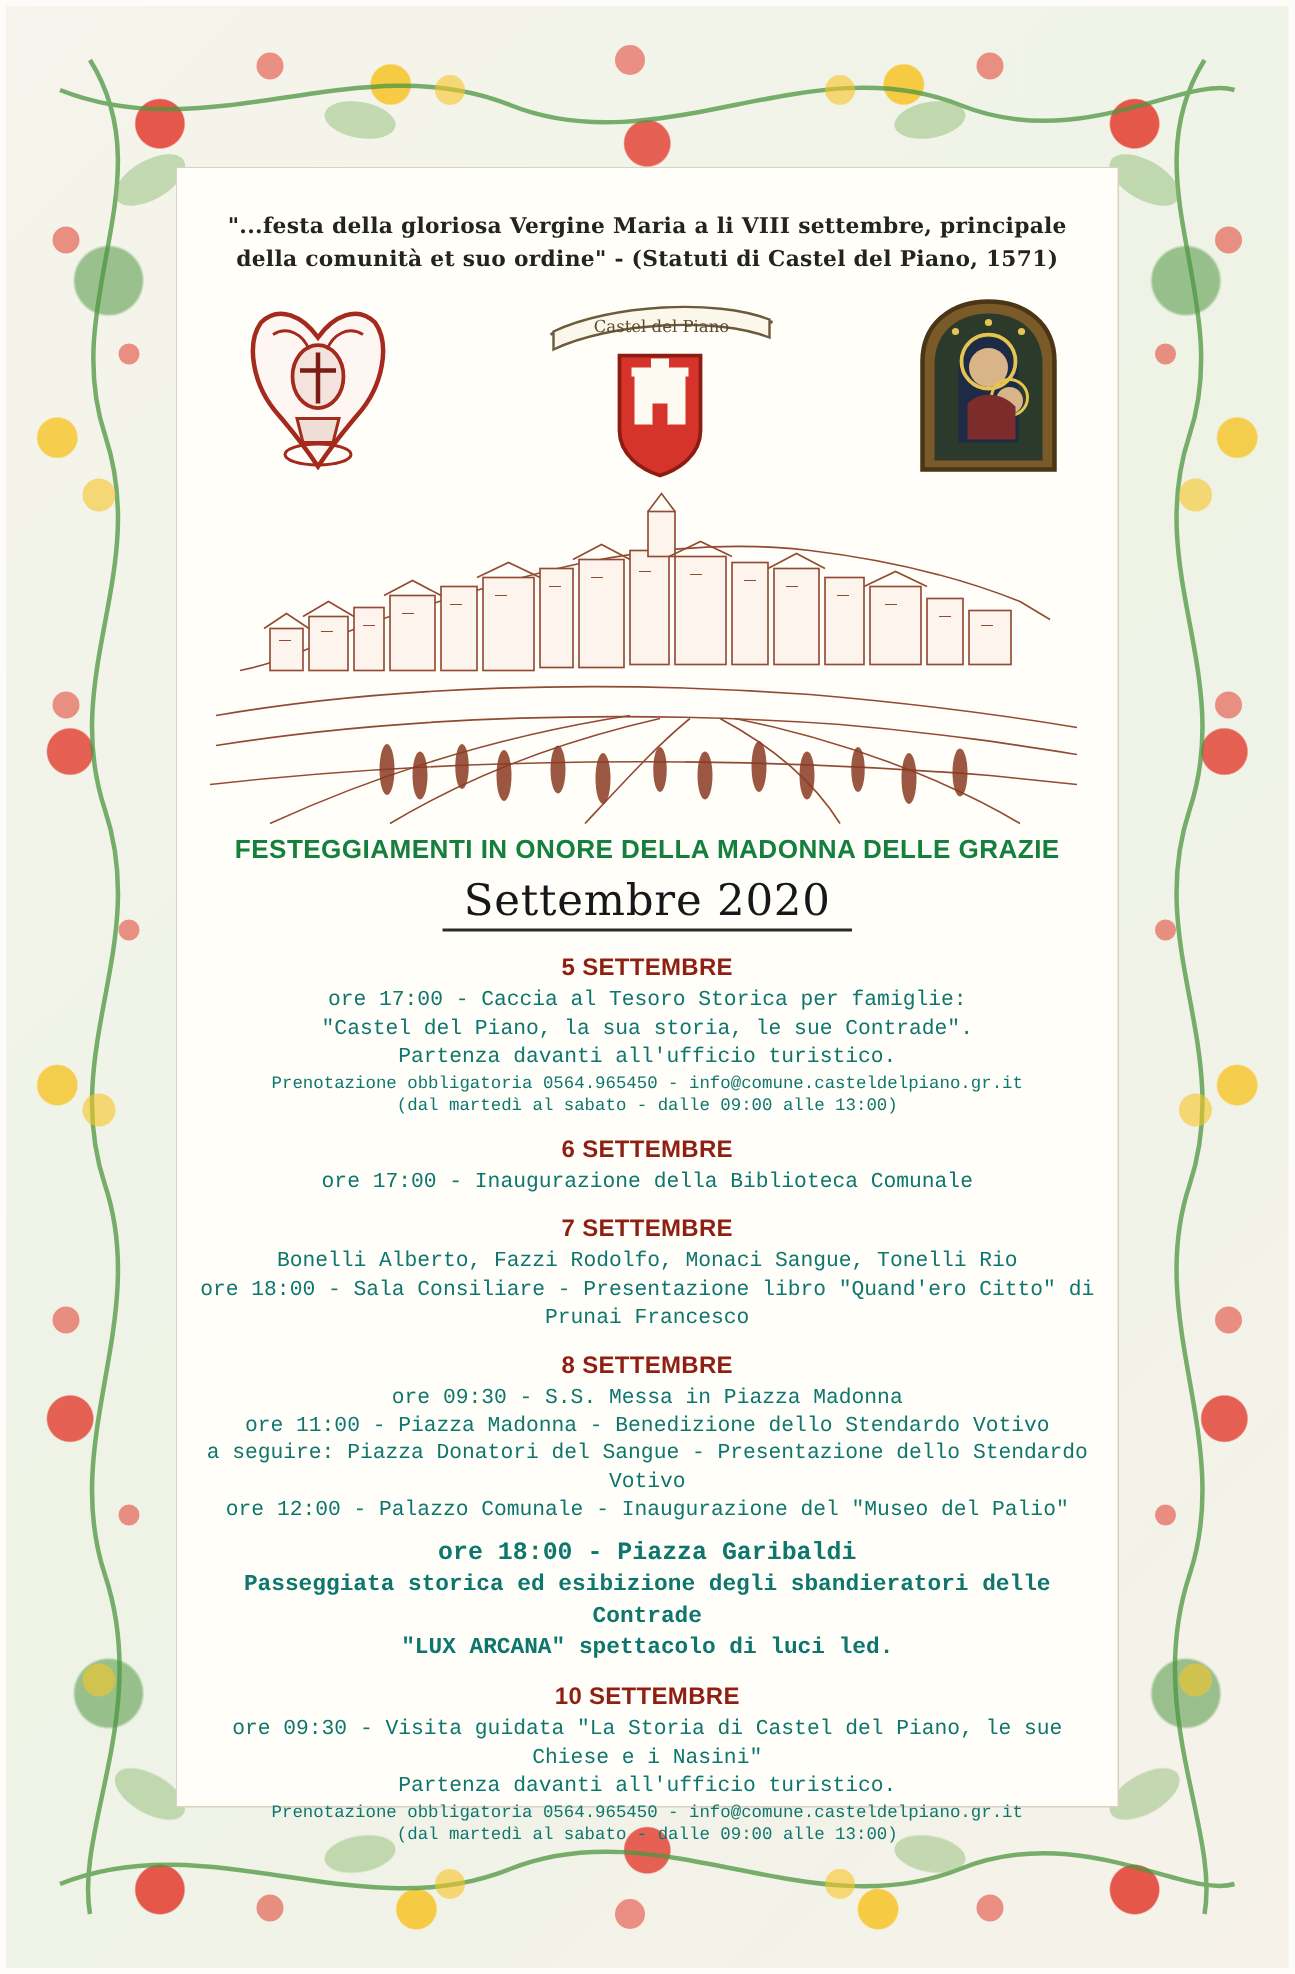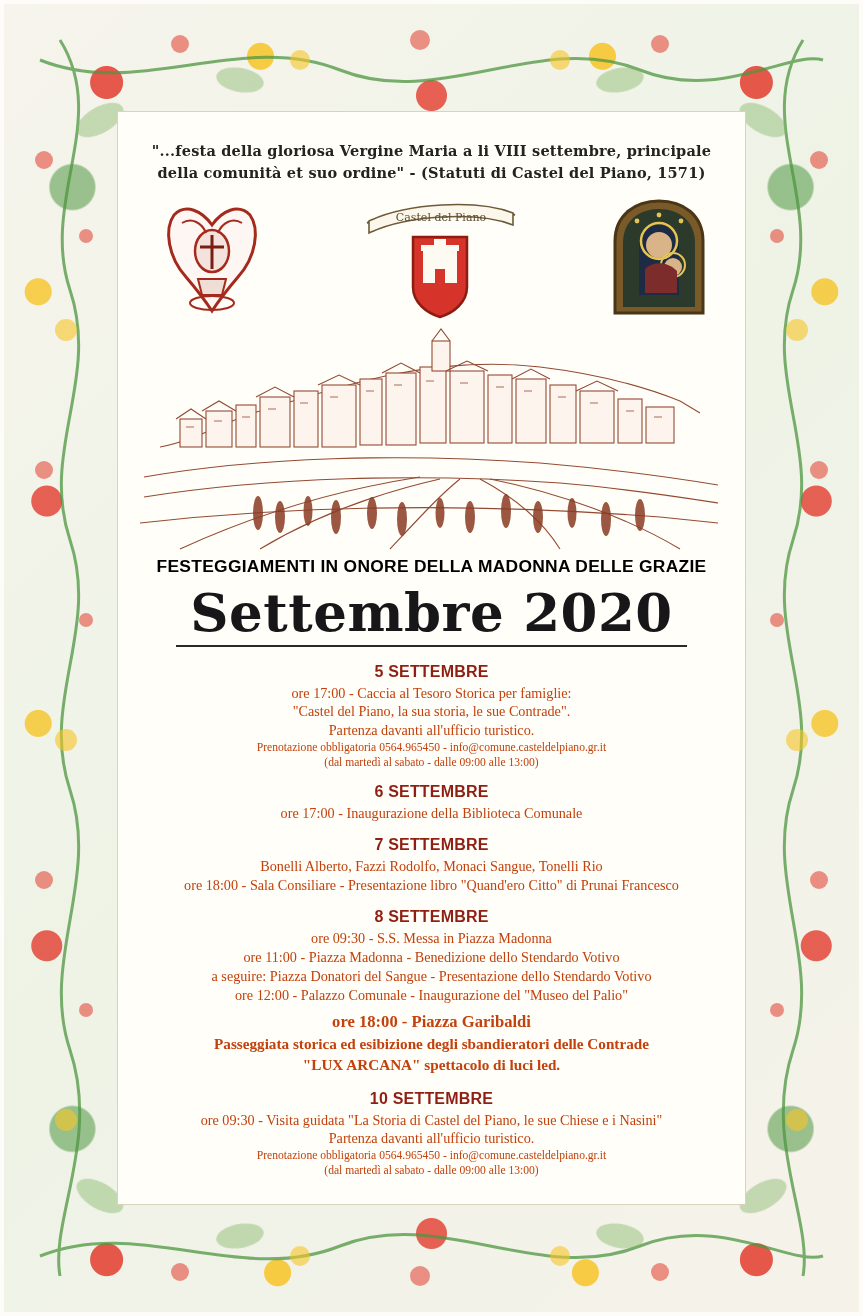--- a/index.html
+++ b/index.html
@@ -98,51 +98,50 @@
     height:225px;
     margin:2px 10px 0 10px;
     overflow:hidden;
   }
 
   .headline{
     font-family:"Liberation Sans", sans-serif;
     font-weight:bold;
     font-size:17.4px;
     letter-spacing:.3px;
-    color:#000000;
+    color:#15803d;
     margin-top:4px;
   }
   .month{
     font-family:"DejaVu Serif", serif;
-    font-size:53px;
+    font-size:29px;
     letter-spacing:.5px;
     color:#17171a;
     margin:8px auto 0 auto;
     display:inline-block;
     padding:0 14px 4px 14px;
     border-bottom:2px solid #2a2a2a;
     line-height:1.05;
-    font-weight:bold;
   }
 
   .program{margin-top:16px;}
   .day{margin-bottom:13px;}
   .day-title{
     font-family:"Liberation Sans", sans-serif;
     font-weight:bold;
     font-size:16px;
     color:#8f1f12;
     letter-spacing:.2px;
     margin-bottom:3px;
   }
   .ev{
-    font-family:Liberation Serif, serif;
+    font-family:Liberation Mono, monospace;
     font-size:14.2px;
     line-height:1.33;
-    color:#c2410c;
+    color:#0f766e;
   }
   .ev.small{font-size:11.6px;line-height:1.3;}
   .ev.big{font-size:16.6px;font-weight:bold;line-height:1.4;}
   .ev.mid{font-size:15.2px;font-weight:bold;line-height:1.38;}
 </style>
 </head>
 <body>
 
 <div class="poster">
 

